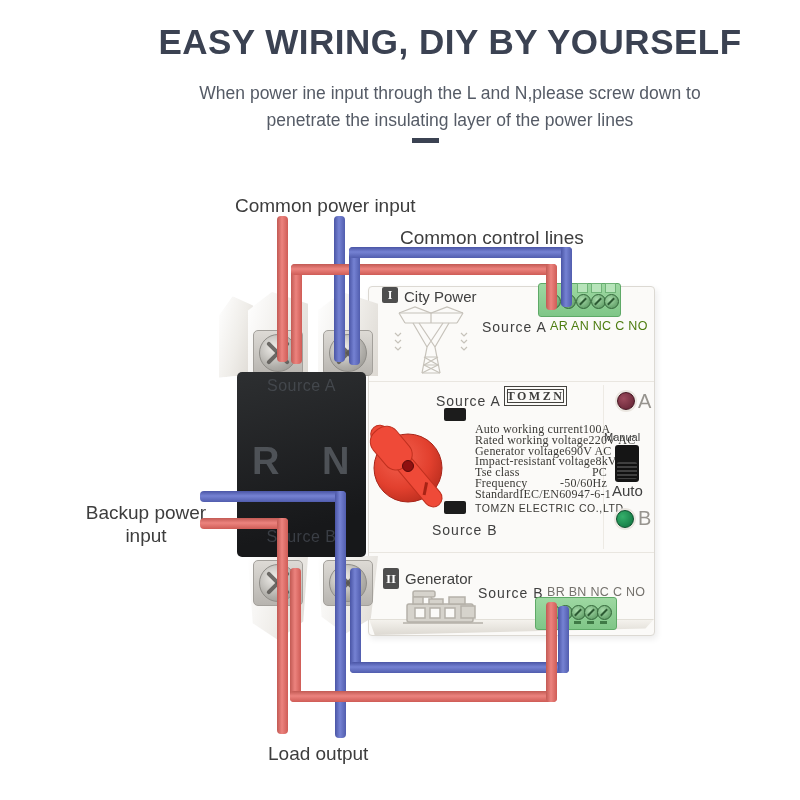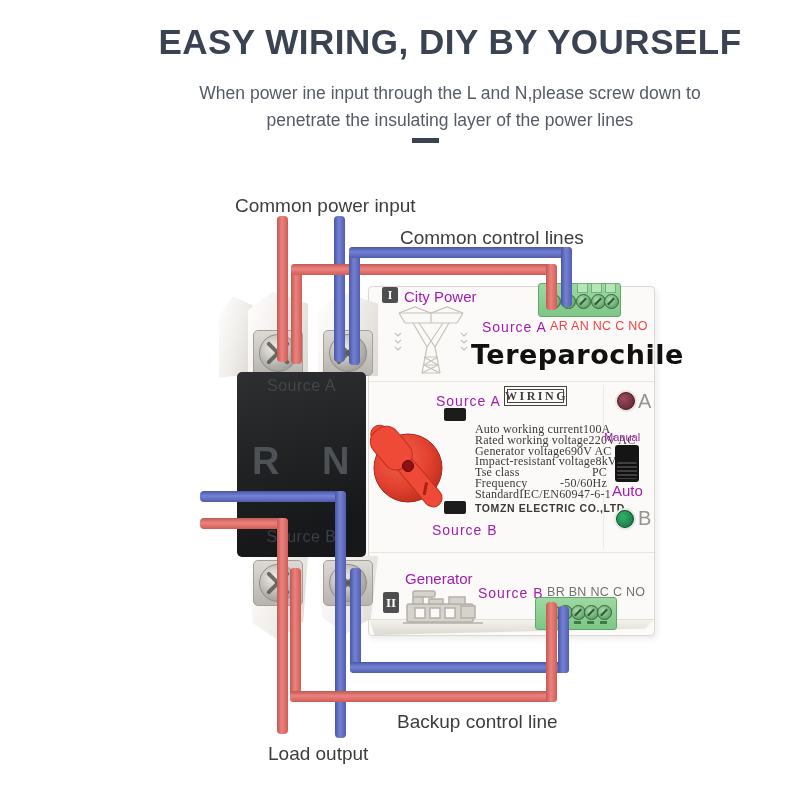--- a/index.html
+++ b/index.html
@@ -40,21 +40,21 @@
   .s45{transform:rotate(45deg);} .s135{transform:rotate(-45deg);}
   .blackpanel{left:237px;top:372px;width:129px;height:185px;border-radius:5px;z-index:25;
               background:linear-gradient(165deg,#2d2f31,#17181a 80%);}
   .bp-txt{position:absolute;width:100%;text-align:center;font-size:16px;letter-spacing:.5px;}
   .bp-rn{position:absolute;font-size:38px;font-weight:bold;color:#4e5257;}
 
   
   #module{left:368px;top:286px;width:285px;height:348px;background:#fbfaf8;
           border:1px solid #dcd9d3;border-radius:4px;box-shadow:2px 3px 6px rgba(0,0,0,.08);z-index:10;}
   .mline{position:absolute;background:#e9e6e0;}
-  .gray{color:#a21caf;}
+  .gray{color:#404040;}
   .badge{position:absolute;background:#4e4e4e;color:#ffffff;border-radius:2px;text-align:center;
          font-family:"Liberation Serif",serif;font-weight:bold;}
   .greenblock{position:absolute;background:linear-gradient(#9ed8a2,#7fc687);
               border:1px solid #5ea967;border-radius:3px;z-index:30;}
   .gtab{position:absolute;width:9px;height:8px;background:#b7e4ba;border:1px solid #6fb377;z-index:31;}
   .gscrew{position:absolute;width:13px;height:13px;border-radius:50%;z-index:45;
           border:1px solid #33663a;background:radial-gradient(circle at 38% 35%,#a8dcab,#4e8f55);}
   .gslot{position:absolute;left:5px;top:2px;width:2px;height:9px;background:#2c5a33;transform:rotate(45deg);}
   .winblk{position:absolute;width:22px;height:13px;background:#1c1c1c;border-radius:2px;}
   .serif{font-family:"Liberation Serif",serif;}
@@ -83,21 +83,24 @@
 
   <div class="abs title">EASY WIRING, DIY BY YOURSELF</div>
   <div class="abs subtitle">
     <div>When power ine input through the L and N,please screw down to</div>
     <div>penetrate the insulating layer of the power lines</div>
   </div>
   <div class="abs dash"></div>
 
   <div class="abs lbl" style="left:235px;top:195px;">Common power input</div>
   <div class="abs lbl" style="left:400px;top:227px;">Common control lines</div>
-  <div class="abs lbl" style="left:397px;top:711px;">Backup control line</div>
+  <div class="abs lbl2" style="left:61px;top:501px;width:170px;">
+    <div>Backup power</div>
+    <div>input</div>
+  </div>
   <div class="abs lbl" style="left:268px;top:743px;">Load output</div>
 
   <div class="tower tw-t" style="left:219px;top:296px;width:34px;height:80px;transform:skewY(-6deg);"></div>
   <div class="tower tw-t" style="left:248px;top:292px;width:60px;height:84px;"></div>
   <div class="tower tw-t" style="left:318px;top:292px;width:60px;height:84px;"></div>
   <div class="tower tw-b1" style="left:248px;top:556px;width:60px;height:84px;"></div>
   <div class="tower tw-b2" style="left:318px;top:556px;width:60px;height:78px;"></div>
 
   <div class="plate" style="left:253px;top:330px;">
     <div class="screw">
@@ -149,21 +152,21 @@
         <path d="M22,20 L36,44 L31,70 M58,20 L44,44 L49,70"></path>
         <path d="M28,20 L44,44 M52,20 L36,44"></path>
         <path d="M31,70 H49 M33,62 H47 M34,54 H46"></path>
         <path d="M33,62 L47,54 M33,54 L47,62 M31,70 L47,62 M33,62 L49,70"></path>
         <path d="M4,30 L7,33 L10,30 M4,37 L7,40 L10,37 M4,44 L7,47 L10,44"></path>
         <path d="M70,30 L73,33 L76,30 M70,37 L73,40 L76,37 M70,44 L73,47 L76,44"></path>
       </g>
     </svg>
 
     <div class="abs gray" style="left:113px;top:32px;font-size:14px;letter-spacing:1px;">Source A</div>
-    <div class="abs" style="left:181px;top:32px;font-size:12.5px;color:#ef4444;letter-spacing:.3px;">AR AN NC C NO</div>
+    <div class="abs" style="left:181px;top:32px;font-size:12.5px;color:#4d7c0f;letter-spacing:.3px;">AR AN NC C NO</div>
 
     <div class="gtab" style="left:208px;top:-4px;"></div>
     <div class="gtab" style="left:222px;top:-4px;"></div>
     <div class="gtab" style="left:236px;top:-4px;"></div>
     <div class="greenblock" style="left:169px;top:-4px;width:81px;height:32px;"></div>
     <div class="gscrew" style="left:177px;top:7px;">
         <div class="gslot"></div>
       </div>
     <div class="gscrew" style="left:192px;top:7px;">
         <div class="gslot"></div>
@@ -171,28 +174,27 @@
     <div class="gscrew" style="left:207px;top:7px;">
         <div class="gslot"></div>
       </div>
     <div class="gscrew" style="left:222px;top:7px;">
         <div class="gslot"></div>
       </div>
     <div class="gscrew" style="left:235px;top:7px;">
         <div class="gslot"></div>
       </div>
 
-    <div class="watermark">Tereparochile</div>
 
     <div class="abs gray" style="left:67px;top:106px;font-size:14px;letter-spacing:1px;">Source A</div>
     <div class="winblk" style="left:75px;top:121px;"></div>
 
     <div class="abs serif" style="left:135px;top:99px;width:61px;height:18px;border:1px solid #44433f;
          box-shadow:inset 0 0 0 2px #fbfaf8, inset 0 0 0 3px #44433f;text-align:center;line-height:18px;
-         font-weight:bold;font-size:12px;letter-spacing:2.5px;color:#3f3e3c;">WIRING</div>
+         font-weight:bold;font-size:12px;letter-spacing:2.5px;color:#3f3e3c;">TOMZN</div>
 
     <div class="speclist">
       <div class="specrow">
           <span>Auto working current</span>
           <span>100A</span>
         </div>
       <div class="specrow">
           <span>Rated working voltage</span>
           <span>220V AC</span>
         </div>
@@ -210,36 +212,36 @@
         </div>
       <div class="specrow">
           <span>Frequency</span>
           <span>-50/60Hz</span>
         </div>
       <div class="specrow">
           <span>Standard</span>
           <span>IEC/EN60947-6-1</span>
         </div>
     </div>
-    <div class="abs" style="left:106px;top:215px;font-size:10.5px;font-weight:bold;letter-spacing:.6px;color:#3a3935;">TOMZN ELECTRIC CO.,LTD</div>
+    <div class="abs" style="left:106px;top:215px;font-size:10.5px;font-weight:normal;letter-spacing:.6px;color:#3a3935;">TOMZN ELECTRIC CO.,LTD</div>
 
     <div class="led led-a" style="left:248px;top:105px;"></div>
     <div class="ledlbl" style="left:269px;top:103px;">A</div>
     <div class="abs gray" style="left:235px;top:144px;font-size:11px;">Manual</div>
     <div class="toggle" style="left:246px;top:158px;">
         <div class="knurl"></div>
       </div>
     <div class="abs gray" style="left:243px;top:195px;font-size:15px;">Auto</div>
     <div class="led led-b" style="left:247px;top:223px;"></div>
     <div class="ledlbl" style="left:269px;top:220px;">B</div>
 
     <div class="abs gray" style="left:63px;top:235px;font-size:14px;letter-spacing:1px;">Source B</div>
     <div class="winblk" style="left:75px;top:214px;"></div>
 
-    <div class="badge" style="left:14px;top:281px;width:16px;height:21px;font-size:13px;line-height:21px;margin-top:24px;">II</div>
+    <div class="badge" style="left:14px;top:281px;width:16px;height:21px;font-size:13px;line-height:21px;">II</div>
     <div class="abs gray" style="left:36px;top:283px;font-size:15px;">Generator</div>
 
     <svg class="abs" style="left:30px;top:302px;" width="88" height="40" viewBox="0 0 88 40">
       <g fill="#d6d3cc" stroke="#b5b1a9" stroke-width="1.5">
         <rect x="14" y="2" width="22" height="6" rx="2"></rect>
         <path d="M32,8 L36,15" fill="none"></path>
         <rect x="8" y="15" width="66" height="18" rx="2"></rect>
         <rect x="14" y="8" width="10" height="7"></rect>
         <rect x="30" y="10" width="14" height="5"></rect>
         <rect x="50" y="8" width="16" height="7"></rect>

